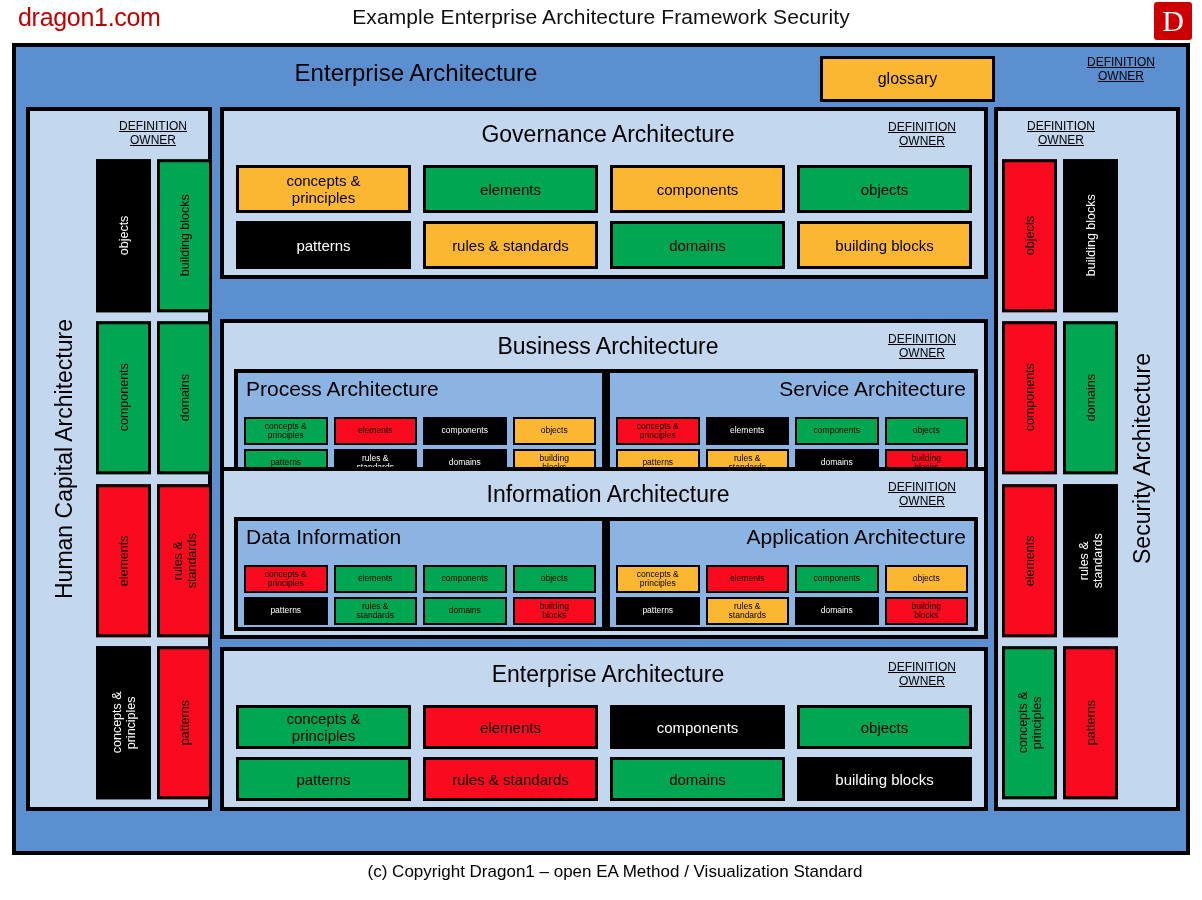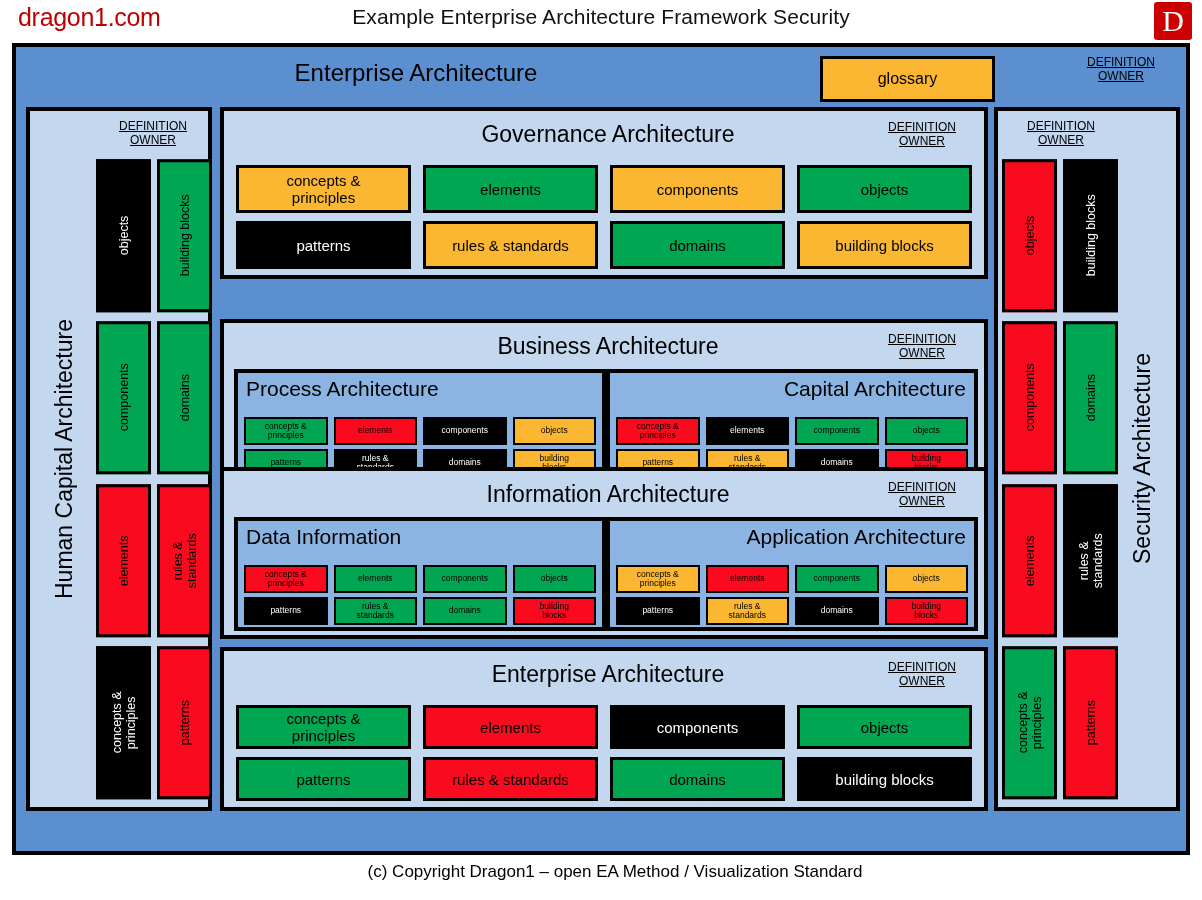--- a/index.html
+++ b/index.html
@@ -375,21 +375,21 @@
             <div class="small-box c-amber">objects</div>
             <div class="small-box c-green">patterns</div>
             <div class="small-box c-black">rules &amp;
 standards</div>
             <div class="small-box c-black">domains</div>
             <div class="small-box c-amber">building
 blocks</div>
           </div>
       </div>
       <div class="sub-panel sub-right">
-        <div class="sub-title">Capital Architecture</div>
+        <div class="sub-title">Service Architecture</div>
         <div class="small-grid">
             <div class="small-box c-red">concepts &amp;
 principles</div>
             <div class="small-box c-black">elements</div>
             <div class="small-box c-green">components</div>
             <div class="small-box c-green">objects</div>
             <div class="small-box c-amber">patterns</div>
             <div class="small-box c-amber">rules &amp;
 standards</div>
             <div class="small-box c-black">domains</div>

